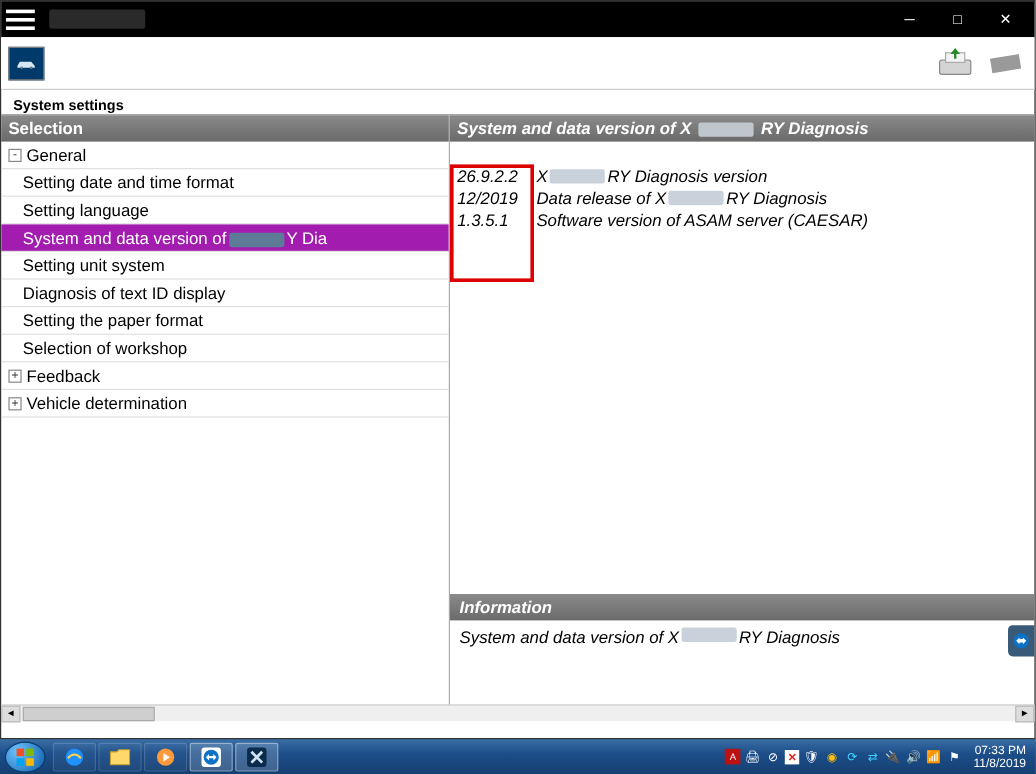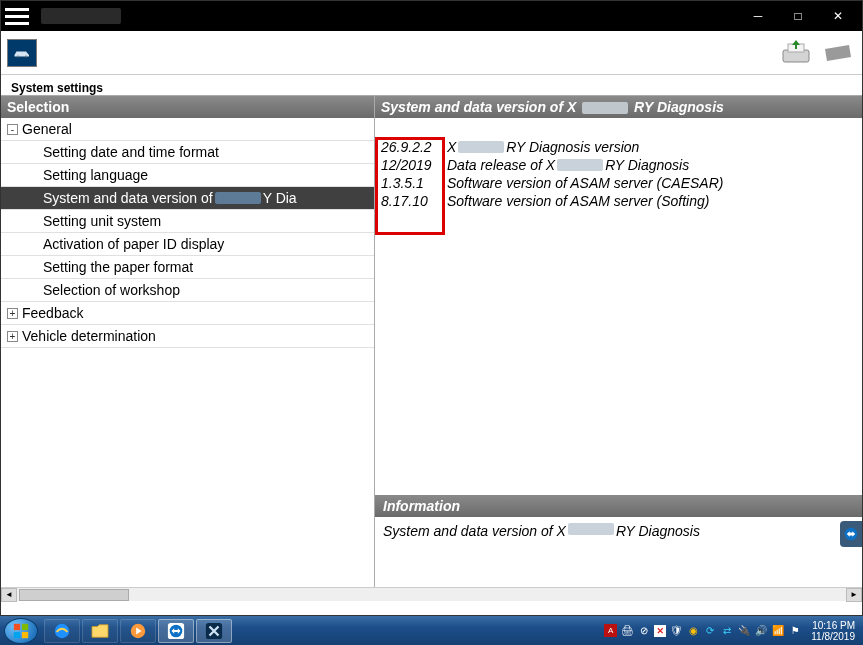--- a/index.html
+++ b/index.html
@@ -84,23 +84,23 @@
     flex: 1; overflow: hidden;
   }
   .tree-item {
     padding: 3px 6px; font-size: 14px;
     border-bottom: 1px solid #e0e0e0;
     cursor: pointer;
     white-space: nowrap; overflow: hidden;
     display: flex; align-items: center;
   }
   .tree-item.top { font-weight: normal; }
-  .tree-item.sub { padding-left: 42px; }
+  .tree-item.sub { padding-left: 18px; align-items: flex-end; }
   .tree-item.selected {
-    background: #404040; color: #fff;
+    background: #a21caf; color: #fff;
   }
   .expander {
     width: 11px; height: 11px; border: 1px solid #888;
     display: inline-flex; align-items: center; justify-content: center;
     font-size: 10px; line-height: 9px; margin-right: 4px;
     background: #fff; color: #333;
   }
   .blur-chip {
     display: inline-block; background: #c9d2da; border-radius: 2px;
     height: 12px; width: 46px; vertical-align: middle; margin: 0 2px;
@@ -233,21 +233,21 @@
         </div>
         <div class="tree-item sub selected">
           <span>System and data version of </span>
           <span class="blur-chip"></span>
           <span>Y Dia</span>
         </div>
         <div class="tree-item sub">
           <span>Setting unit system</span>
         </div>
         <div class="tree-item sub">
-          <span>Activation of paper ID display</span>
+          <span>Diagnosis of text ID display</span>
         </div>
         <div class="tree-item sub">
           <span>Setting the paper format</span>
         </div>
         <div class="tree-item sub">
           <span>Selection of workshop</span>
         </div>
         <div class="tree-item top">
           <span class="expander">+</span>
           <span>Feedback</span>
@@ -282,26 +282,20 @@
             <span class="blur-chip"></span>
             <span>RY Diagnosis</span>
           </div>
         </div>
         <div class="value-row">
           <div class="value-key">1.3.5.1</div>
           <div class="value-label">
             <span>Software version of ASAM server (CAESAR)</span>
           </div>
         </div>
-        <div class="value-row">
-          <div class="value-key">8.17.10</div>
-          <div class="value-label">
-            <span>Software version of ASAM server (Softing)</span>
-          </div>
-        </div>
       </div>
       <div class="info-header">Information</div>
       <div class="info-body">
         <span>System and data version of X</span>
         <span class="blur-chip"></span>
         <span>RY Diagnosis</span>
       </div>
     </div>
   </div>
 
@@ -368,17 +362,17 @@
     <div class="ico" style="background:#fff;color:#d22;width:12px;height:12px;font-weight:bold;font-size:9px;">✕</div>
     <div class="ico">🛡</div>
     <div class="ico" style="color:#ffc107;">◉</div>
     <div class="ico" style="color:#3bd1ff;">⟳</div>
     <div class="ico" style="color:#3bd1ff;">⇄</div>
     <div class="ico">🔌</div>
     <div class="ico">🔊</div>
     <div class="ico">📶</div>
     <div class="ico">⚑</div>
     <div class="clock">
-      <div>10:16 PM</div>
+      <div>07:33 PM</div>
       <div>11/8/2019</div>
     </div>
   </div>
 </div>
 
 </body></html>

